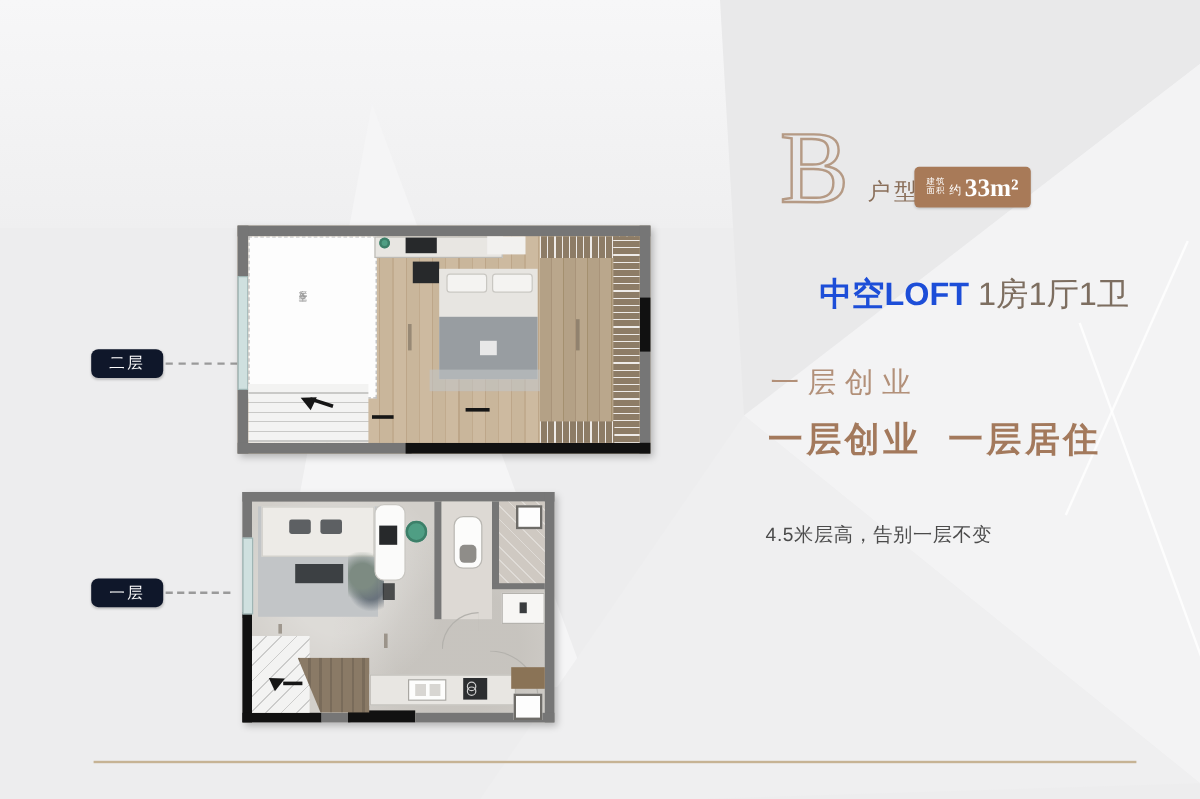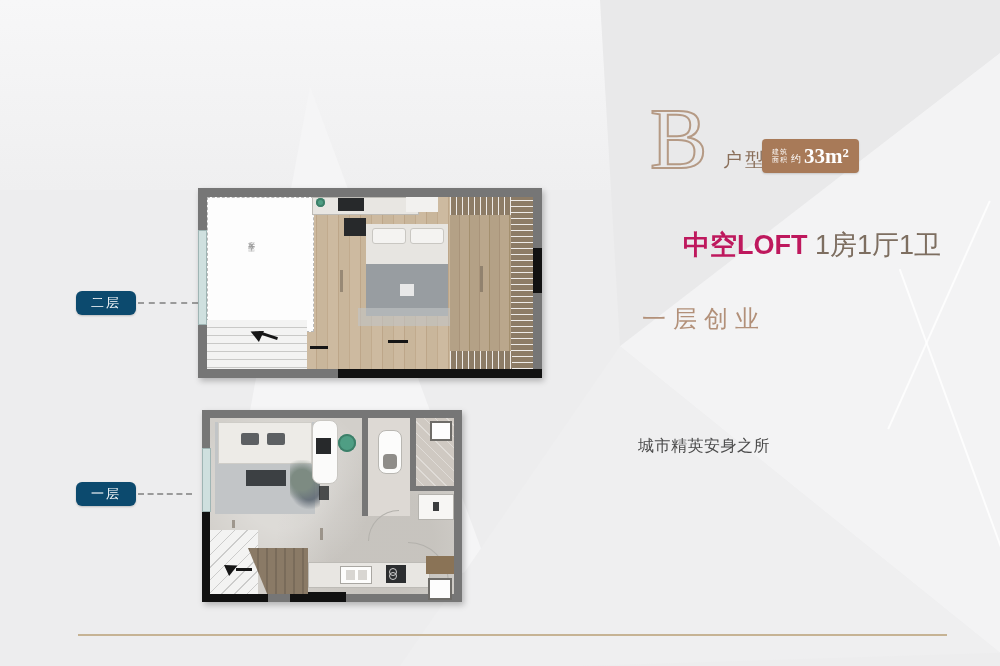--- a/index.html
+++ b/index.html
@@ -23,30 +23,30 @@
   }
   .unit-type{position:absolute;left:723px;top:147px;font-size:19px;color:#8a6f5a;letter-spacing:3px;}
   .area-badge{
     position:absolute;left:762px;top:139px;height:34px;background:#a87a58;border-radius:4px;
     display:flex;align-items:center;padding:0 10px;color:#fff;gap:3px;box-shadow:0 1px 2px rgba(0,0,0,.15);
   }
   .area-badge .stack{display:flex;flex-direction:column;font-size:7px;line-height:8px;letter-spacing:1px;}
   .area-badge .approx{font-size:10px;margin-top:6px;}
   .area-badge .val{font-size:21px;font-weight:bold;font-family:"Liberation Serif",serif;}
   .headline{position:absolute;left:653px;top:196px;font-size:27px;white-space:pre;}
-  .headline .b{font-weight:bold;color:#be185d;text-align:right;}
+  .headline .b{font-weight:bold;color:#1d4ed8;text-align:right;}
   .headline .r{color:#7d6e60;}
   .slogan1{position:absolute;left:642px;top:303px;font-size:24px;color:#b29079;letter-spacing:7px;}
   .slogan2{position:absolute;left:640px;top:347px;font-size:29px;font-weight:bold;color:#a3795c;letter-spacing:3px;white-space:pre;}
   .features{position:absolute;left:638px;top:436px;width:320px;}
   .feature{font-size:16px;color:#4b4b4b;margin-bottom:27px;letter-spacing:.5px;}
   .gold-line{position:absolute;left:78px;top:634px;width:869px;height:2px;background:#c6b394;}
   
   .flabel{
-    position:absolute;width:60px;height:24px;background:#0c4a6e;border-radius:6px;color:#fff;
+    position:absolute;width:60px;height:24px;background:#0f172a;border-radius:6px;color:#fff;
     font-size:13px;display:flex;align-items:center;justify-content:center;letter-spacing:2px;
     box-shadow:0 1px 2px rgba(0,0,0,.2);
   }
   .leader{position:absolute;height:0;border-top:2px dashed #9a9a9a;}
   
   .plan{position:absolute;background:#c9b69b;box-shadow:2px 3px 6px rgba(0,0,0,.25);}
   .wall{position:absolute;background:#767676;}
   .wallblack{position:absolute;background:#111;}
   .window{position:absolute;background:#cfe0df;border:1px solid #9fb5b4;}
   .wood{position:absolute;background:
@@ -115,23 +115,24 @@
     </span>
     <span class="approx">约</span>
     <span class="val">33m²</span>
   </div>
 
   <div class="headline">
     <span class="b">中空LOFT</span><span class="r"> 1房1厅1卫</span>
   </div>
 
   <div class="slogan1">一层创业</div>
+  <div class="slogan2">一层创业  一层居住</div>
 
   <div class="features">
-    <div class="feature">城市精英安身之所</div>
+    <div class="feature">4.5米层高，告别一层不变</div>
   </div>
 
   <div class="gold-line"></div>
 
   <div class="flabel" style="left:76px;top:291px;">二层</div>
   <div class="leader" style="left:138px;top:302px;width:60px;"></div>
 
   <div class="flabel" style="left:76px;top:482px;">一层</div>
   <div class="leader" style="left:138px;top:493px;width:54px;"></div>
 

